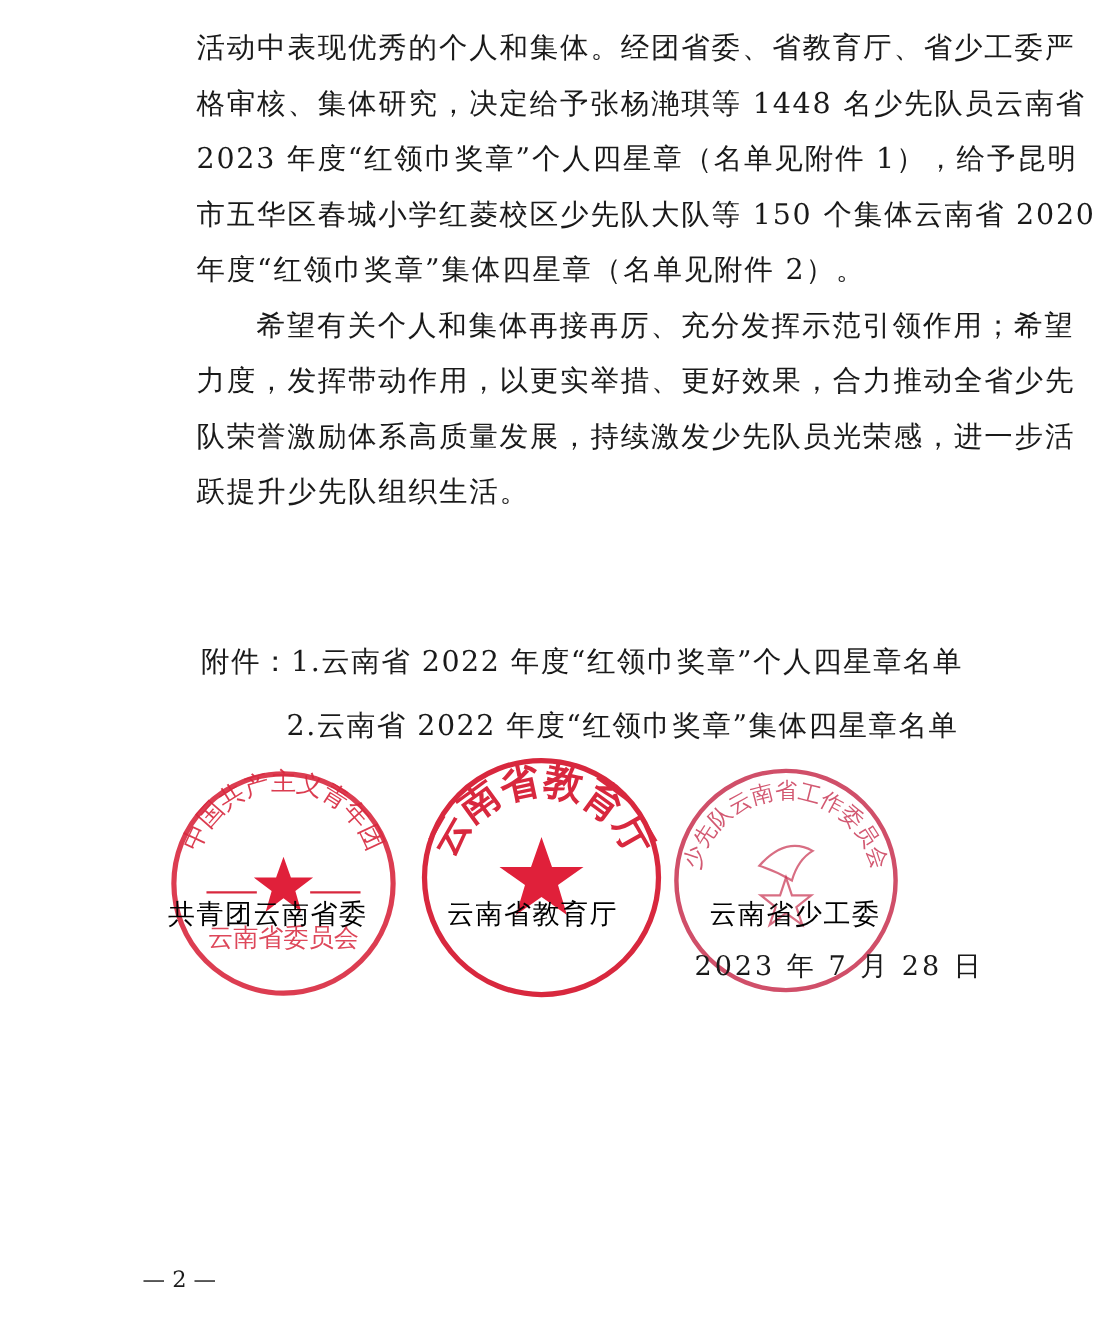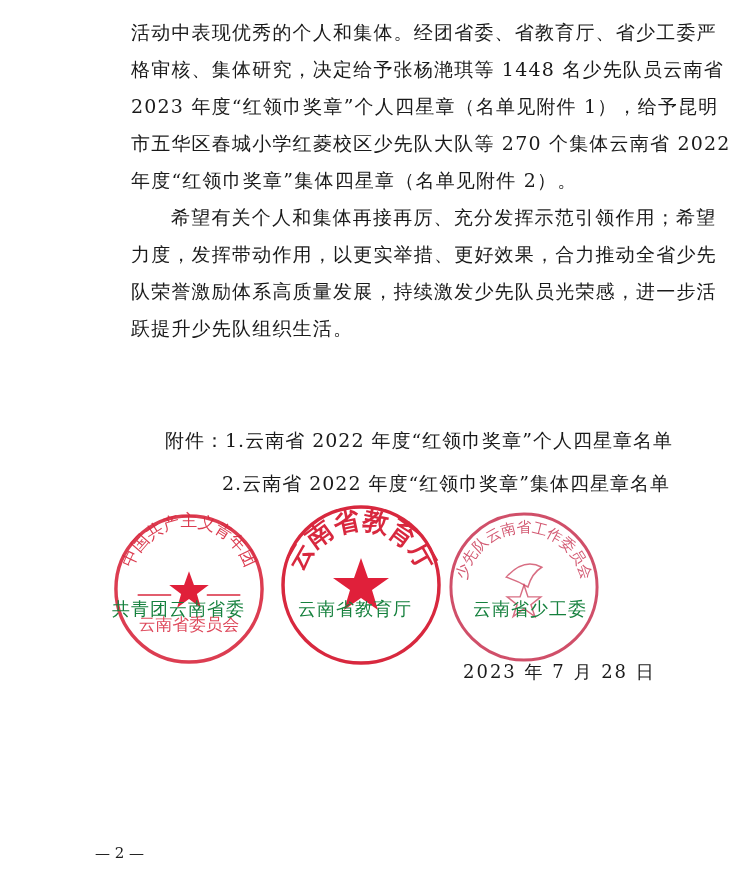--- a/index.html
+++ b/index.html
@@ -3,35 +3,35 @@
 <meta charset="utf-8">
 <style>
   html, body { margin:0; padding:0; background:#ffffff; }
   body { width:734px; height:878px; position:relative; overflow:hidden;
          font-family:"DejaVu Serif","Liberation Serif",serif; color:#1a1a1a; }
   .para { position:absolute; left:95px; width:548px; font-size:19px; line-height:37px;
           letter-spacing:1.2px; text-align:justify; }
   .line { display:block; white-space:nowrap; height:37px; text-align-last:justify;margin-left:36px; }
   .line.last { text-align-last:left; }
   .indent { padding-left:40px; }
-  .att { position:absolute; font-size:19px; letter-spacing:1px; white-space:nowrap;margin-left:31px; }
+  .att { position:absolute; font-size:19px; letter-spacing:1px; white-space:nowrap; }
   .stamp { position:absolute; border-radius:50%; }
   .stamp svg { width:100%; height:100%; display:block; }
-  .sig { position:absolute; font-size:18px; white-space:nowrap; letter-spacing:1px; color:#15803d; }
+  .sig { position:absolute; font-size:18px; white-space:nowrap; letter-spacing:1px; color:#000000; }
   .date { position:absolute; font-size:18px; white-space:nowrap; letter-spacing:2px; }
   .pageno { position:absolute; left:95px; top:844px; font-size:15px; white-space:nowrap; }
 </style>
 </head>
 <body>
 
 <div class="para" style="top:14px;">
   <span class="line">活动中表现优秀的个人和集体。经团省委、省教育厅、省少工委严</span>
   <span class="line">格审核、集体研究，决定给予张杨滟琪等 1448 名少先队员云南省</span>
   <span class="line">2023 年度“红领巾奖章”个人四星章（名单见附件 1），给予昆明</span>
-  <span class="line">市五华区春城小学红菱校区少先队大队等 270 个集体云南省 2022</span>
+  <span class="line">市五华区春城小学红菱校区少先队大队等 150 个集体云南省 2020</span>
   <span class="line last">年度“红领巾奖章”集体四星章（名单见附件 2）。</span>
 </div>
 
 <div class="para" style="top:199px;">
   <span class="line indent">希望有关个人和集体再接再厉、充分发挥示范引领作用；希望</span>
   <span class="line">力度，发挥带动作用，以更实举措、更好效果，合力推动全省少先</span>
   <span class="line">队荣誉激励体系高质量发展，持续激发少先队员光荣感，进一步活</span>
   <span class="line last">跃提升少先队组织生活。</span>
 </div>
 
@@ -70,15 +70,15 @@
     <text font-size="15" fill="#c8304f" opacity="0.8" font-family="DejaVu Sans, sans-serif"><textPath href="#arc3" startOffset="50%" text-anchor="middle">少先队云南省工作委员会</textPath></text>
     <path d="M62 70 Q80 50 98 60 Q88 66 84 80 Q74 74 62 70 Z" fill="none" stroke="#c8304f" stroke-width="1.5" opacity="0.7"></path>
     <polygon points="80,78 84,90 97,90 87,98 91,110 80,102 69,110 73,98 63,90 76,90" fill="none" stroke="#c8304f" stroke-width="1.5" opacity="0.7"></polygon>
   </svg>
 </div>
 
 <div class="sig" style="left:112px; top:597px;">共青团云南省委</div>
 <div class="sig" style="left:298px; top:597px;">云南省教育厅</div>
 <div class="sig" style="left:473px; top:597px;text-align:right;">云南省少工委</div>
 
-<div class="date" style="left:463px; top:632px;margin-top:28px;">2023 年 7 月 28 日</div>
+<div class="date" style="left:463px; top:632px;">2023 年 7 月 28 日</div>
 
 <div class="pageno">— 2 —</div>
 
 </body></html>

